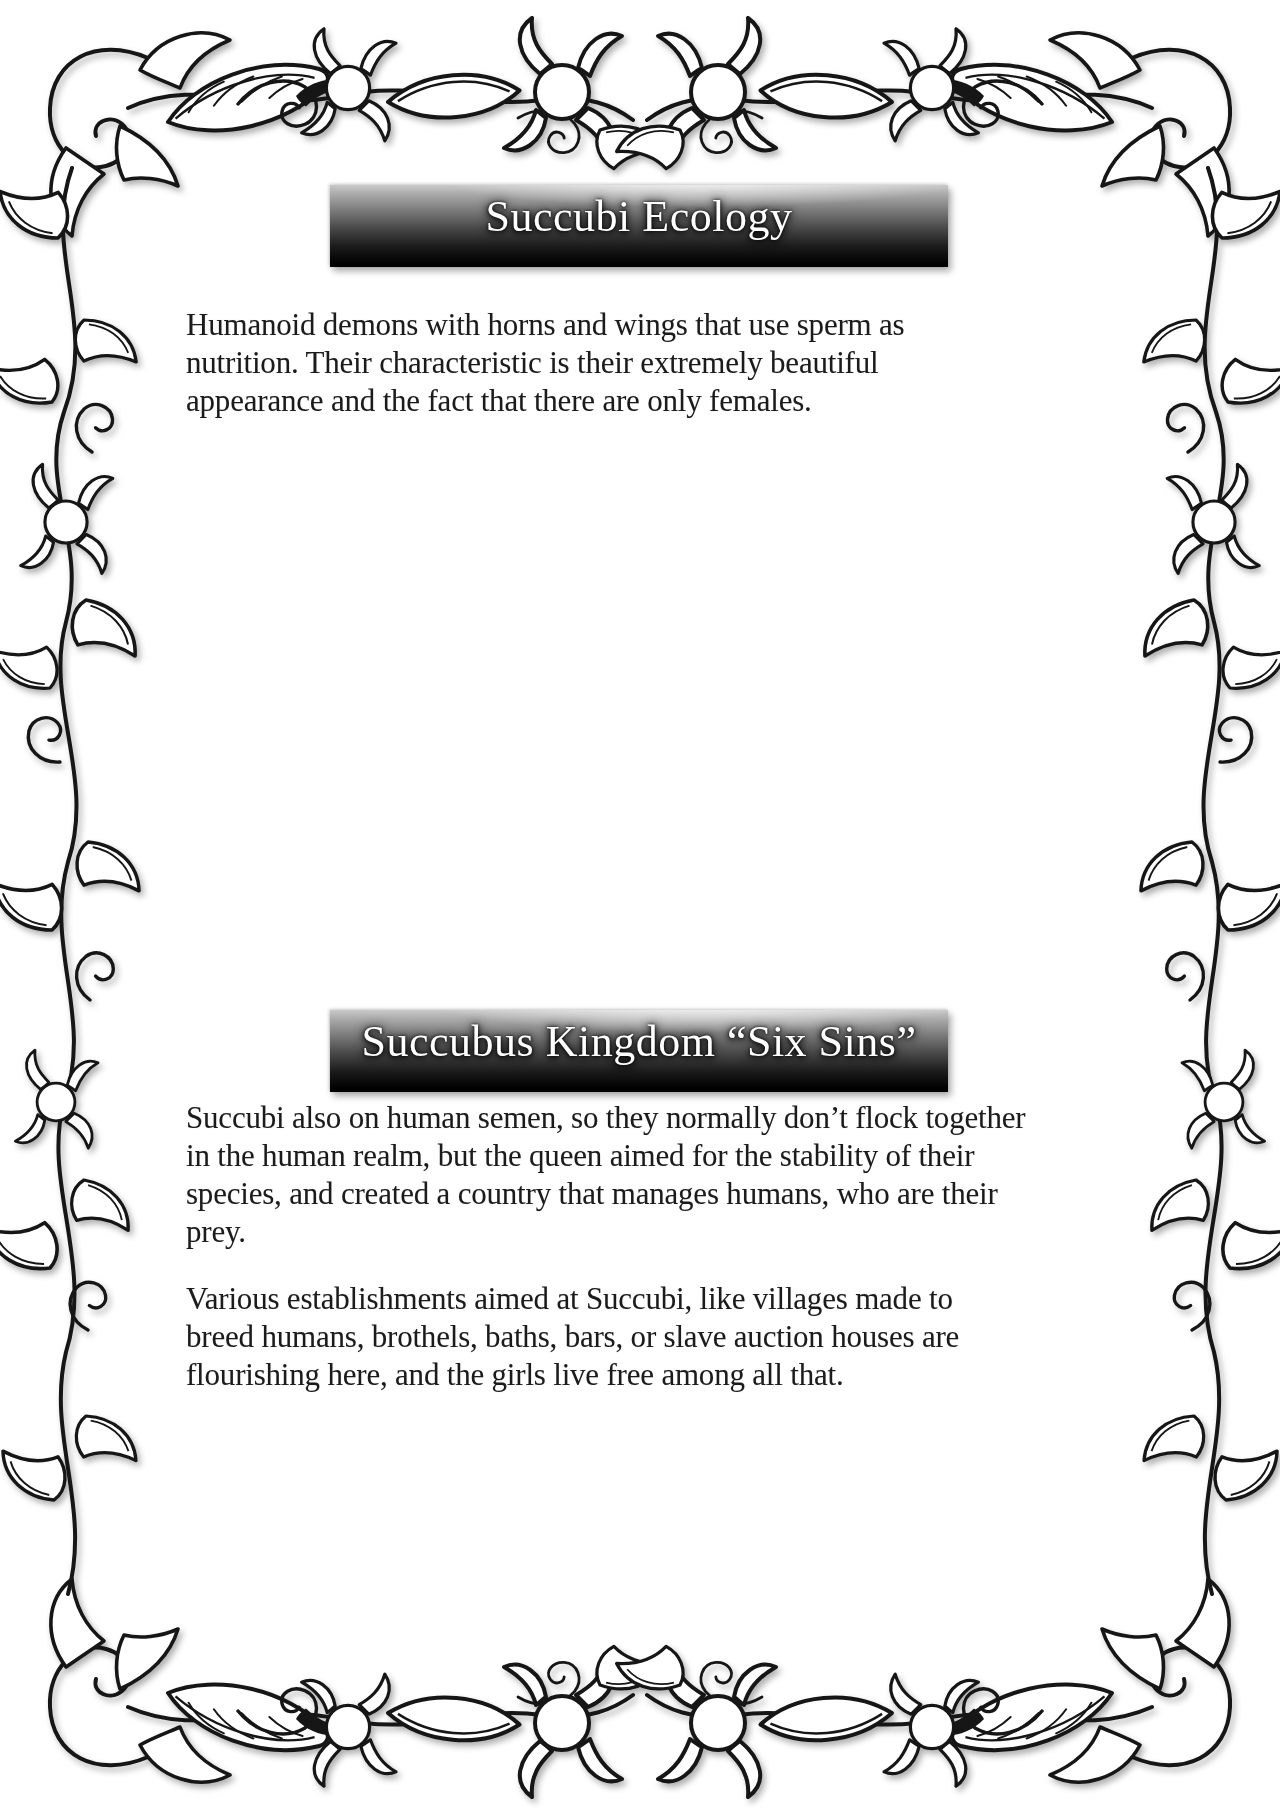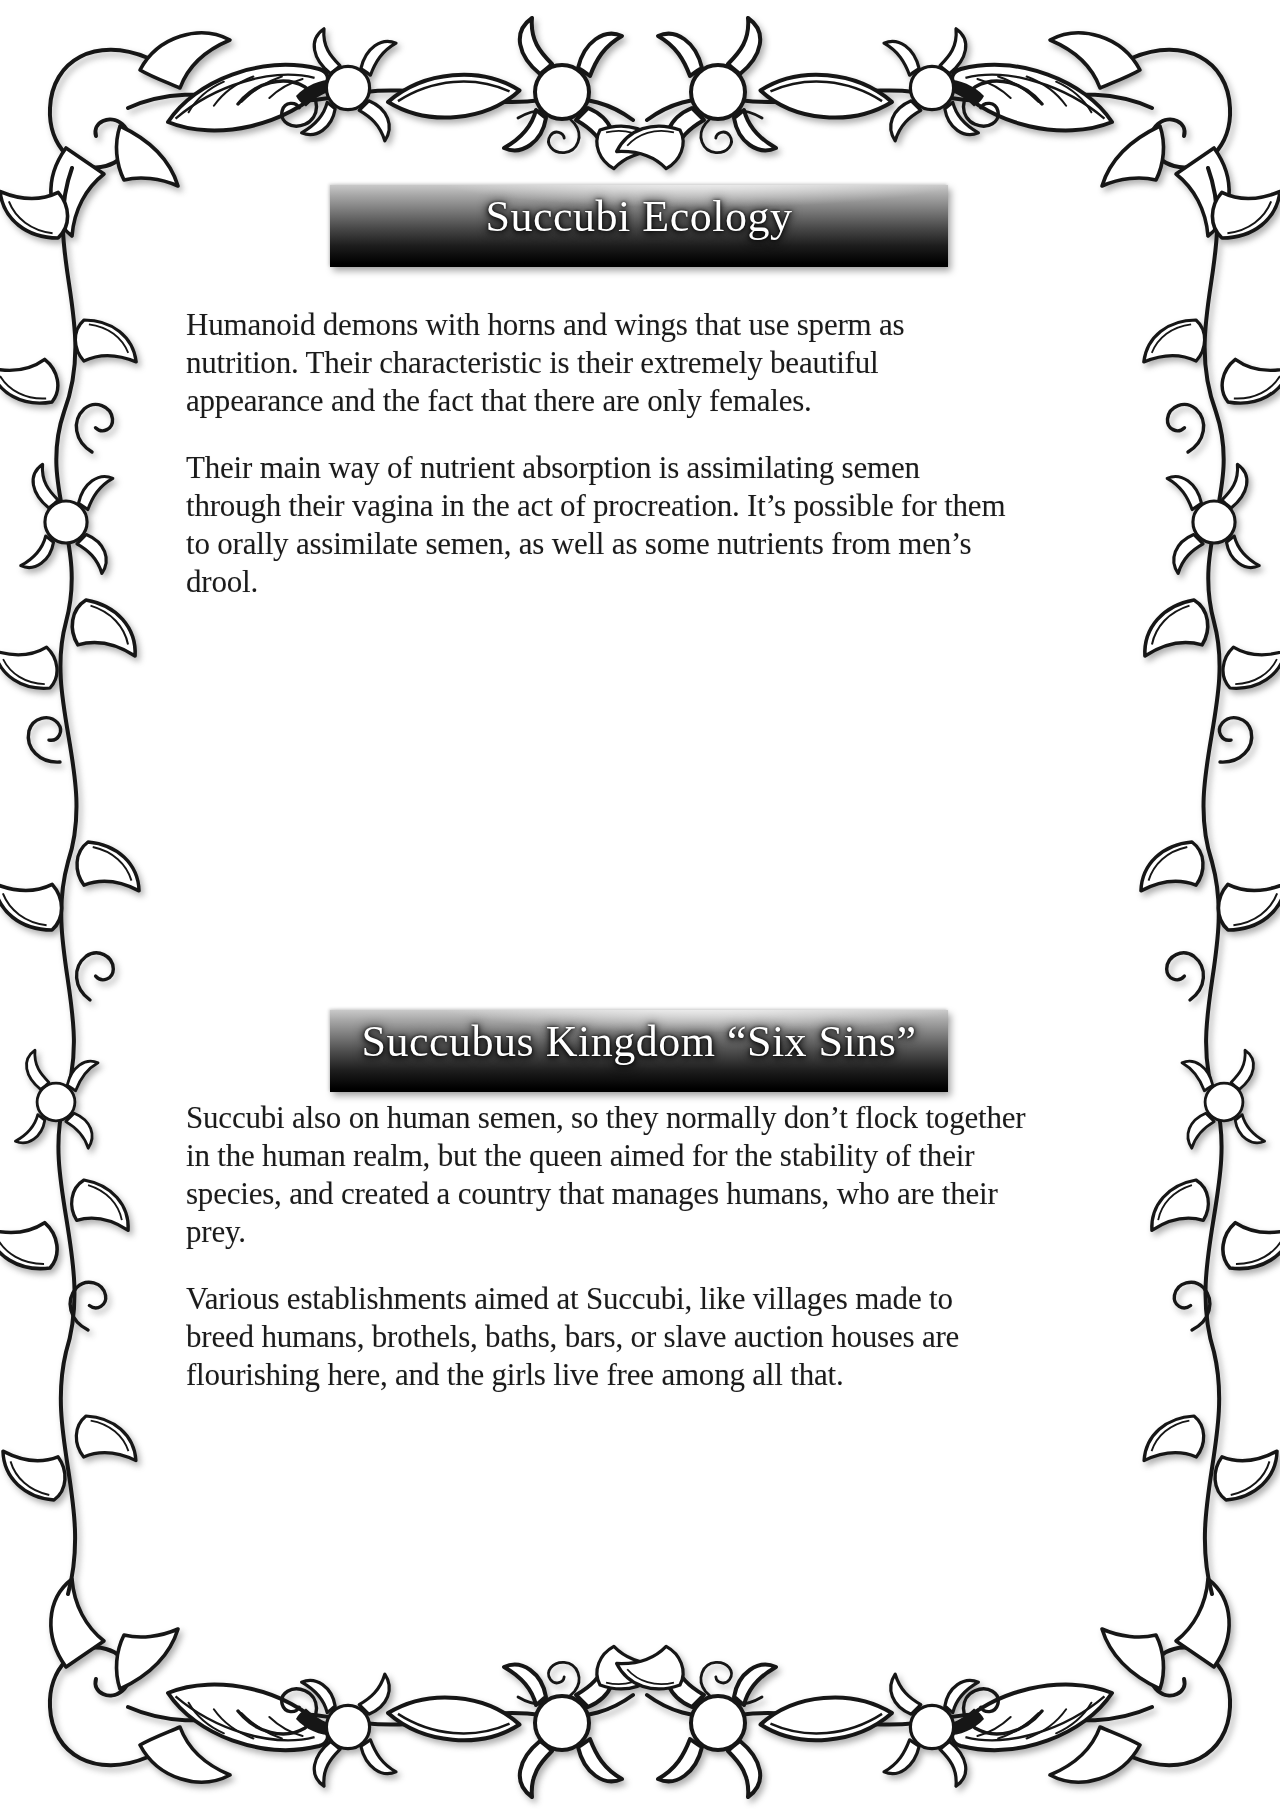--- a/index.html
+++ b/index.html
@@ -131,24 +131,20 @@
   </svg>
 
   <div class="banner banner-ecology">
     <span class="banner-title">Succubi Ecology</span>
   </div>
 
   <div class="text-block block-ecology">
     <p>Humanoid demons with horns and wings that use sperm as
 nutrition. Their characteristic is their extremely beautiful
 appearance and the fact that there are only females.</p>
-    <p>Their main way of nutrient absorption is assimilating semen
-through their vagina in the act of procreation. It’s possible for them
-to orally assimilate semen, as well as some nutrients from men’s
-drool.</p>
   </div>
 
   <div class="banner banner-kingdom">
     <span class="banner-title">Succubus Kingdom “Six Sins”</span>
   </div>
 
   <div class="text-block block-kingdom">
     <p>Succubi also on human semen, so they normally don’t flock together
 in the human realm, but the queen aimed for the stability of their
 species, and created a country that manages humans, who are their

